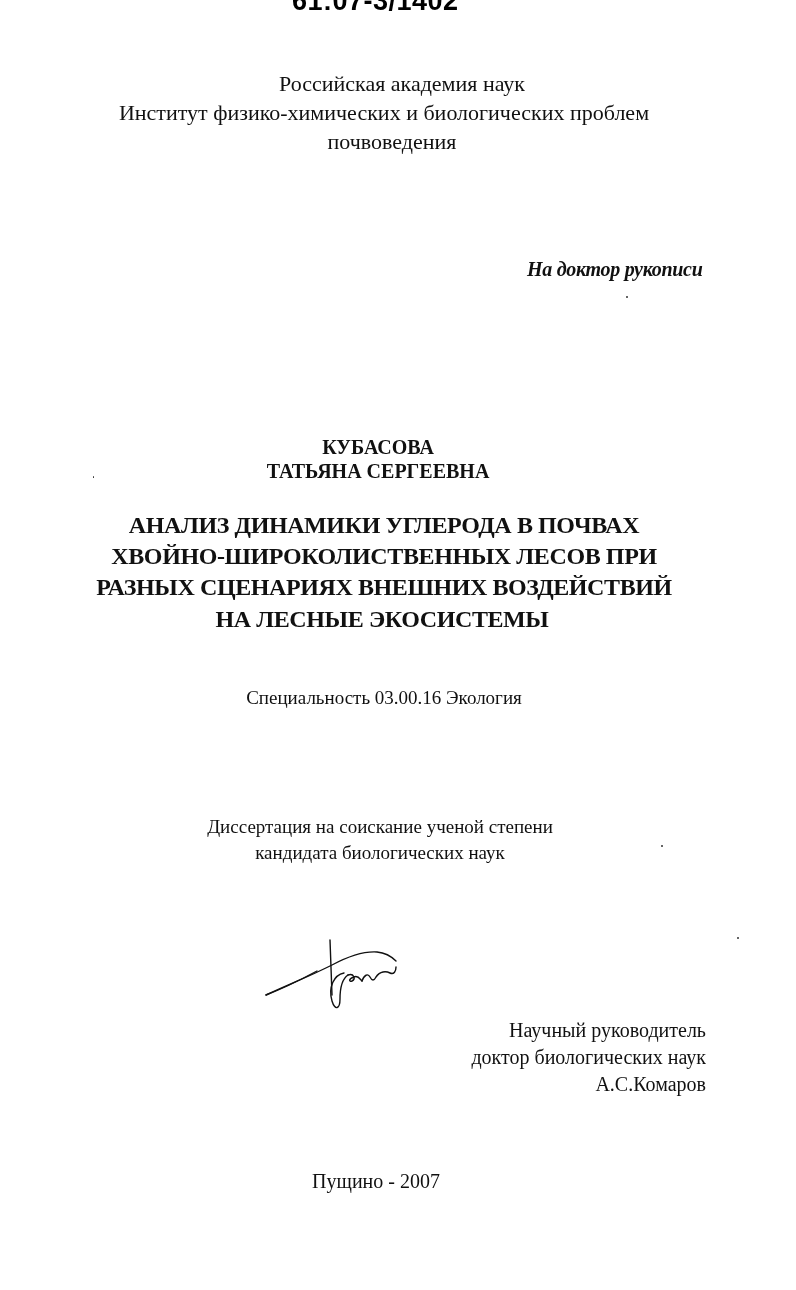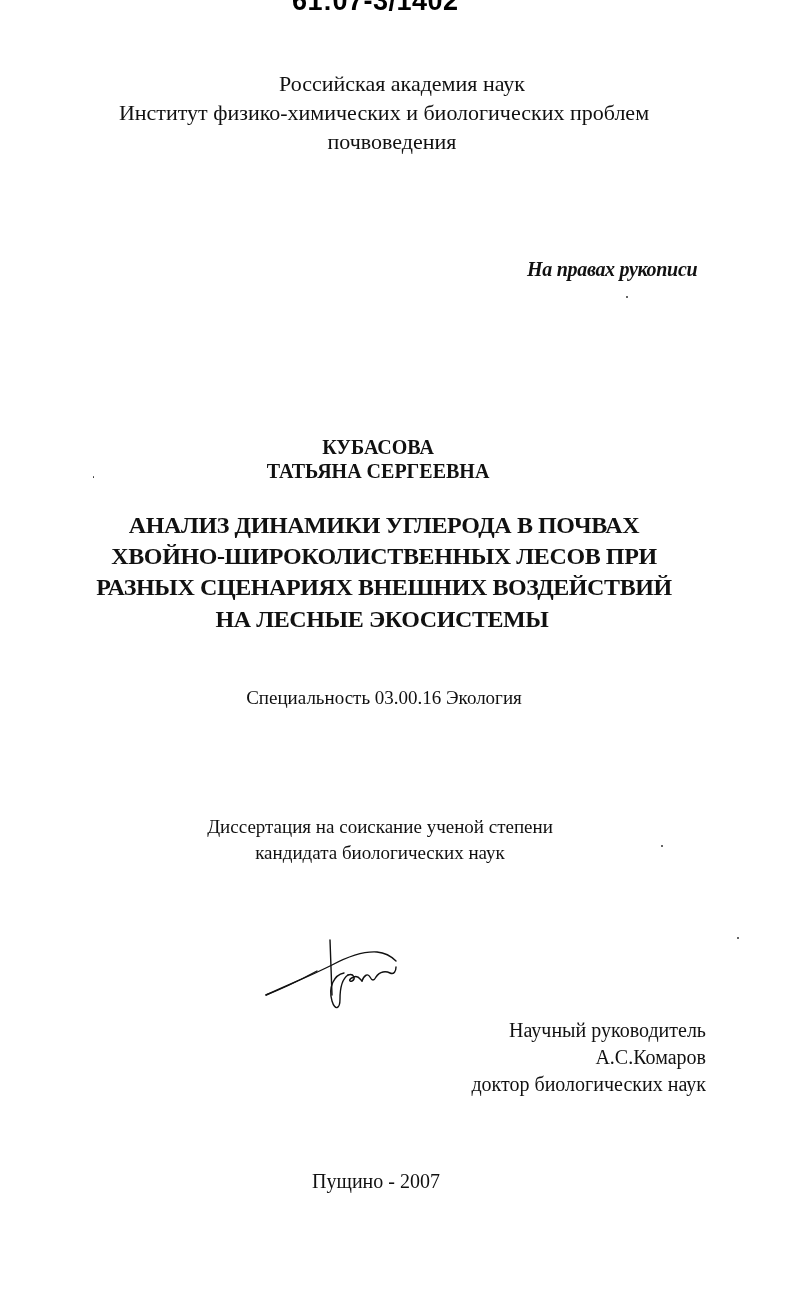--- a/index.html
+++ b/index.html
@@ -112,21 +112,21 @@
   </style>
 </head>
 <body>
 
 <div class="abs stamp">61:07-3/1402</div>
 
 <div class="abs center org-line org-0">Российская академия наук</div>
 <div class="abs center org-line org-1">Институт физико-химических и биологических проблем</div>
 <div class="abs center org-line org-2">почвоведения</div>
 
-<div class="abs manuscript">На правах рукописи</div>
+<div class="abs manuscript">На доктор рукописи</div>
 <div class="abs speck" style="top:296px;left:626px;"></div>
 
 <div class="abs center author-line author-0">КУБАСОВА</div>
 <div class="abs center author-line author-1">ТАТЬЯНА СЕРГЕЕВНА</div>
 <div class="abs speck" style="top:476px;left:93px;width:1px;height:2px;"></div>
 
 <div class="abs center title-line title-0">АНАЛИЗ ДИНАМИКИ УГЛЕРОДА В ПОЧВАХ</div>
 <div class="abs center title-line title-1">ХВОЙНО-ШИРОКОЛИСТВЕННЫХ ЛЕСОВ ПРИ</div>
 <div class="abs center title-line title-2">РАЗНЫХ СЦЕНАРИЯХ ВНЕШНИХ ВОЗДЕЙСТВИЙ</div>
 <div class="abs center title-line title-3">НА ЛЕСНЫЕ ЭКОСИСТЕМЫ</div>
@@ -144,17 +144,17 @@
     <path d="M4 60 C 25 52, 40 44, 55 36"></path>
     <path d="M68 5 L 70 60"></path>
     <path d="M82 38 C 72 40, 66 52, 70 66 C 73 76, 78 74, 78 64 C 78 52, 80 44, 86 40"></path>
     <path d="M86 40 C 92 38, 94 44, 90 46 C 87 47, 86 44, 92 42 C 96 40, 98 44, 100 46"></path>
     <path d="M100 46 C 102 40, 106 38, 108 42 C 110 46, 112 46, 114 42 C 118 36, 124 36, 128 38 C 132 40, 134 36, 134 32"></path>
   </g>
 </svg>
 
 <div class="abs supervisor">
   <div>Научный руководитель</div>
+  <div>доктор биологических наук</div>
   <div>А.С.Комаров</div>
-  <div>доктор биологических наук</div>
 </div>
 
 <div class="abs center city-year">Пущино - 2007</div>
 
 </body></html>

